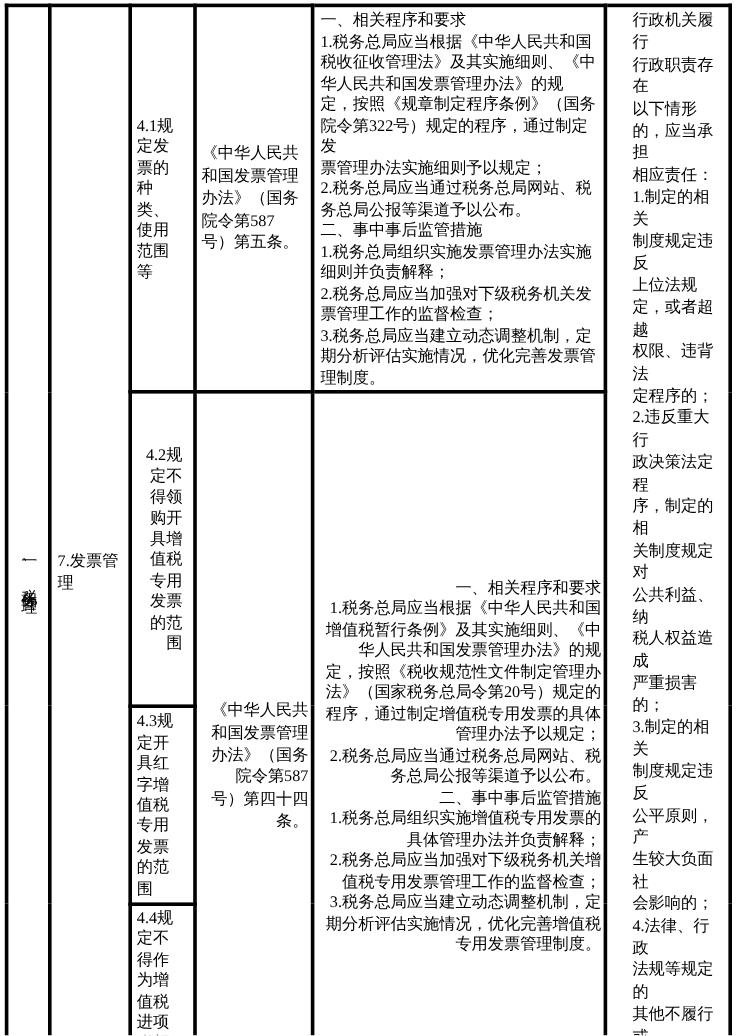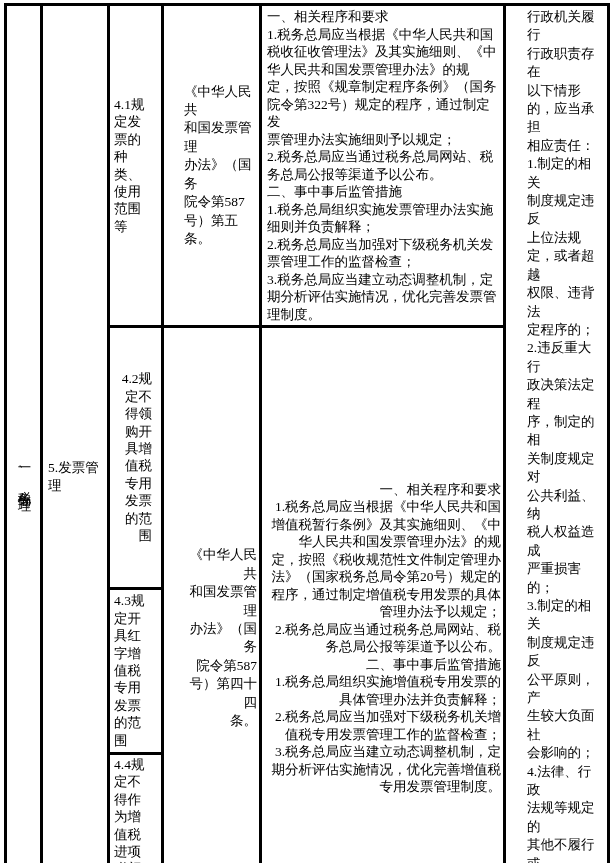--- a/index.html
+++ b/index.html
@@ -50,21 +50,21 @@
     line-height: 18px;
     white-space: pre-wrap;
   }
   .c3text {
     width: 38px;
     margin-left: 4px;
     line-height: 17.4px;
     white-space: pre-wrap;
   }
   .c4text {
-    padding: 2px 2px 2px 20px;
+    padding: 2px 2px 2px 4px;
     line-height: 18.4px;
     white-space: pre-wrap;
   }
   .c5text {
     padding: 2px 2px 2px 5px;
     line-height: 17.5px;
     white-space: pre-wrap;
     border-radius: 27px;
   }
   .c6text {
@@ -85,21 +85,21 @@
       <col style="width:98px">
       <col style="width:244px">
       <col style="width:104px">
     </colgroup>
     <tbody>
       <tr class="r1">
         <td class="c1" rowspan="4">
           <div class="vtext">一、税务管理</div>
         </td>
         <td class="c2" rowspan="4">
-          <div class="c2text">5.发票管
+          <div class="c2text">7.发票管
 理</div>
         </td>
         <td class="c3">
           <div class="c3text">4.1规
 定发
 票的
 种
 类、
 使用
 范围

